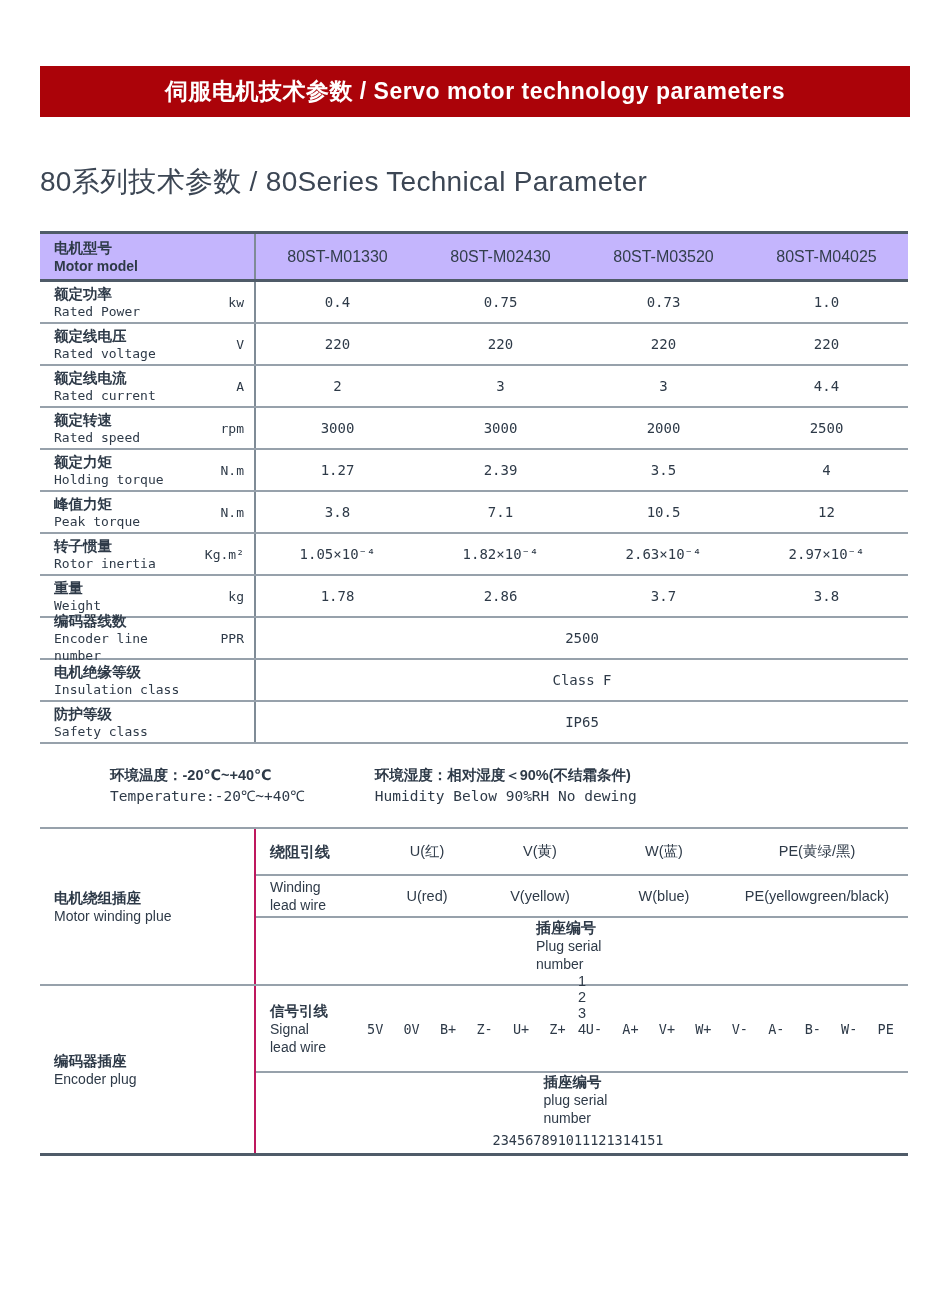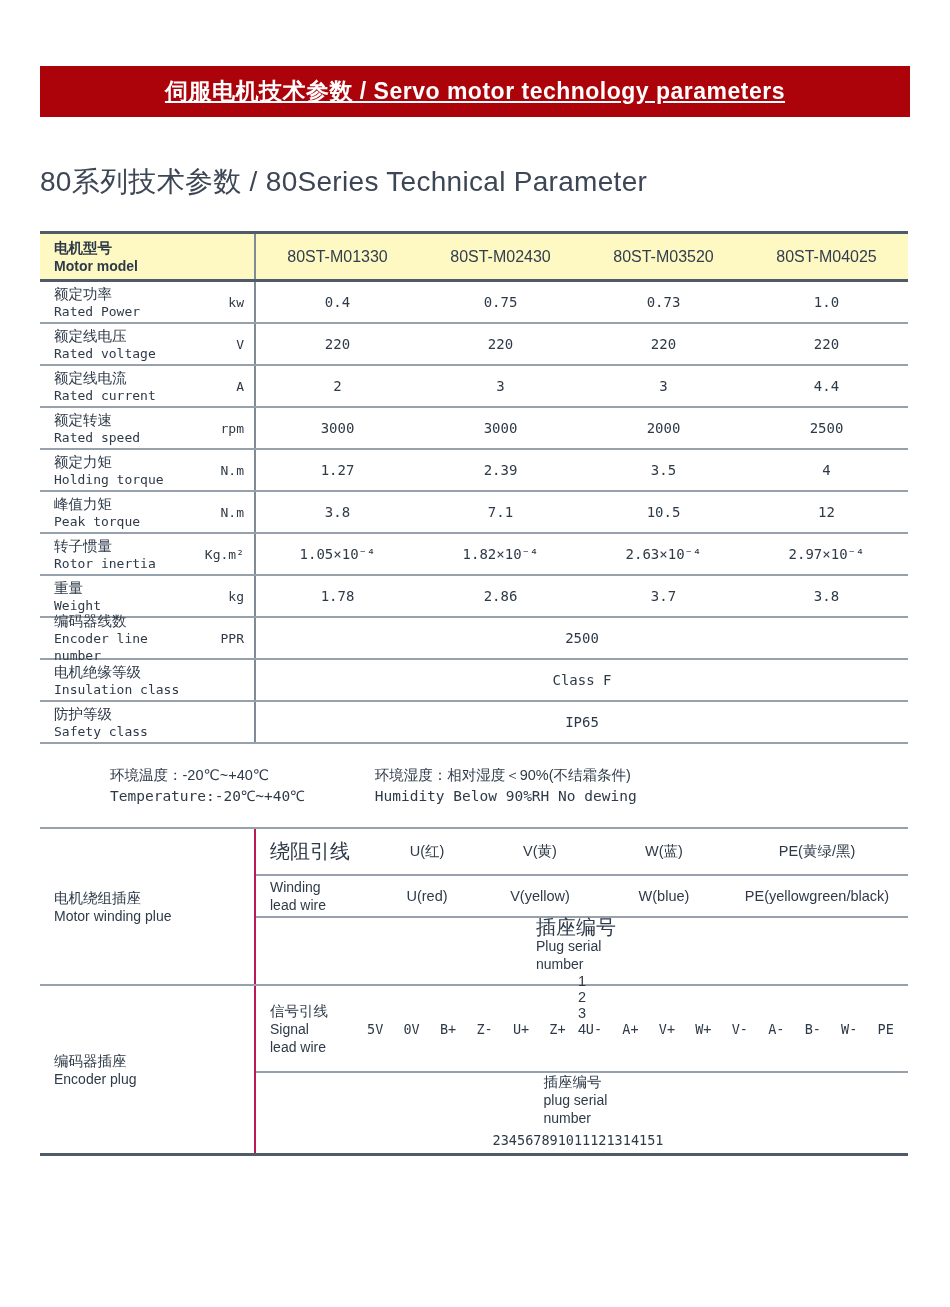--- a/index.html
+++ b/index.html
@@ -1,33 +1,33 @@
 <!DOCTYPE html>
 <html><head>
 <meta charset="utf-8">
 <style>
   html,body{margin:0;padding:0;background:#ffffff;}
   .page{position:relative;width:950px;height:1307px;background:#fff;
         font-family:"Liberation Sans","DejaVu Sans",sans-serif;color:#2e3a48;}
   .banner{margin:66px 40px 0 40px;height:51px;background:#ab0309;
           display:flex;align-items:center;justify-content:center;}
-  .banner span{color:#fff;font-weight:bold;font-size:23px;letter-spacing:.5px;text-decoration:underline;}
+  .banner span{color:#fff;font-weight:bold;font-size:23px;letter-spacing:.5px;}
   .title{margin:46px 40px 0 40px;font-size:28px;font-weight:normal;color:#3c4654;letter-spacing:.3px;}
 
   .tbl{margin:30px 40px 0 40px;width:868px;
        border-top:3px solid #4f5b68;border-bottom:3px solid #4f5b68;font-size:14px;}
   .row{display:flex;border-bottom:2px solid #97a1ab;align-items:stretch;}
-  .row.header{background:#fef9c3;border-bottom:3px solid #4f5b68;height:45px;}
+  .row.header{background:#c4b5fd;border-bottom:3px solid #4f5b68;height:45px;}
   .row.last{border-bottom:none;}
   .h40{height:40px;} .h83{height:83px;} .hsec1{height:155px;} .hsec2{height:167px;}
 
   .lab{width:216px;border-right:2px solid #7f8b96;display:flex;align-items:center;
        padding-left:14px;box-sizing:border-box;}
   .lab-txt{flex:1;min-width:0;}
-  .zh{font-size:14.5px;line-height:18px;}
+  .zh{font-size:14.5px;line-height:18px;font-weight:bold;}
   .en-m{font-family:"DejaVu Sans Mono",monospace;font-size:13px;line-height:17px;}
   .en-s{font-size:14px;line-height:18px;}
   .bold{font-weight:bold;}
   .unit{width:52px;text-align:right;padding-right:10px;
         font-family:"DejaVu Sans Mono",monospace;font-size:13px;}
 
   .vals{flex:1;display:flex;align-items:center;}
   .val{flex:1;text-align:center;font-family:"DejaVu Sans Mono",monospace;font-size:14px;}
   .model{font-size:16px;font-family:"Liberation Sans","DejaVu Sans",sans-serif;color:#323e4c;}
   .val-span{flex:1;text-align:center;font-family:"DejaVu Sans Mono",monospace;font-size:14px;}
@@ -39,21 +39,21 @@
   .env-block .en-m{font-size:14.5px;line-height:21px;}
 
   .sec-lab{width:216px;border-right:2px solid #be185d;display:flex;flex-direction:column;
            justify-content:center;padding-left:14px;box-sizing:border-box;}
   .sub{flex:1;display:flex;flex-direction:column;}
   .subrow{display:flex;align-items:center;border-bottom:2px solid #97a1ab;}
   .subrow.last{border-bottom:none;flex-direction:column;}
   .sr1{height:45px;} .sr2{height:44px;flex:1;} .sr3{height:66px;flex:1;}
   .srA{height:85px;} .srB{height:80px;flex:1;}
   .sub-lab{width:120px;padding-left:14px;box-sizing:border-box;}
-  .sub-lab .zh{font-size:20px;line-height:19px;}
+  .sub-lab .zh{font-size:15px;line-height:19px;}
   .sub-lab .en-s{font-size:14px;line-height:18px;}
   .sub-lab-narrow{width:105px;padding-left:14px;box-sizing:border-box;}
   .wcol{text-align:center;font-size:14.5px;}
   .wc1{width:102px;} .wc2{width:124px;} .wc3{width:124px;} .wc4{flex:1;}
   .pins{flex:1;display:flex;justify-content:space-between;align-items:center;
         padding:0 14px 0 6px;font-family:"DejaVu Sans Mono",monospace;font-size:13.5px;}
   .pin{text-align:center;}
 </style>
 </head>
 <body>

